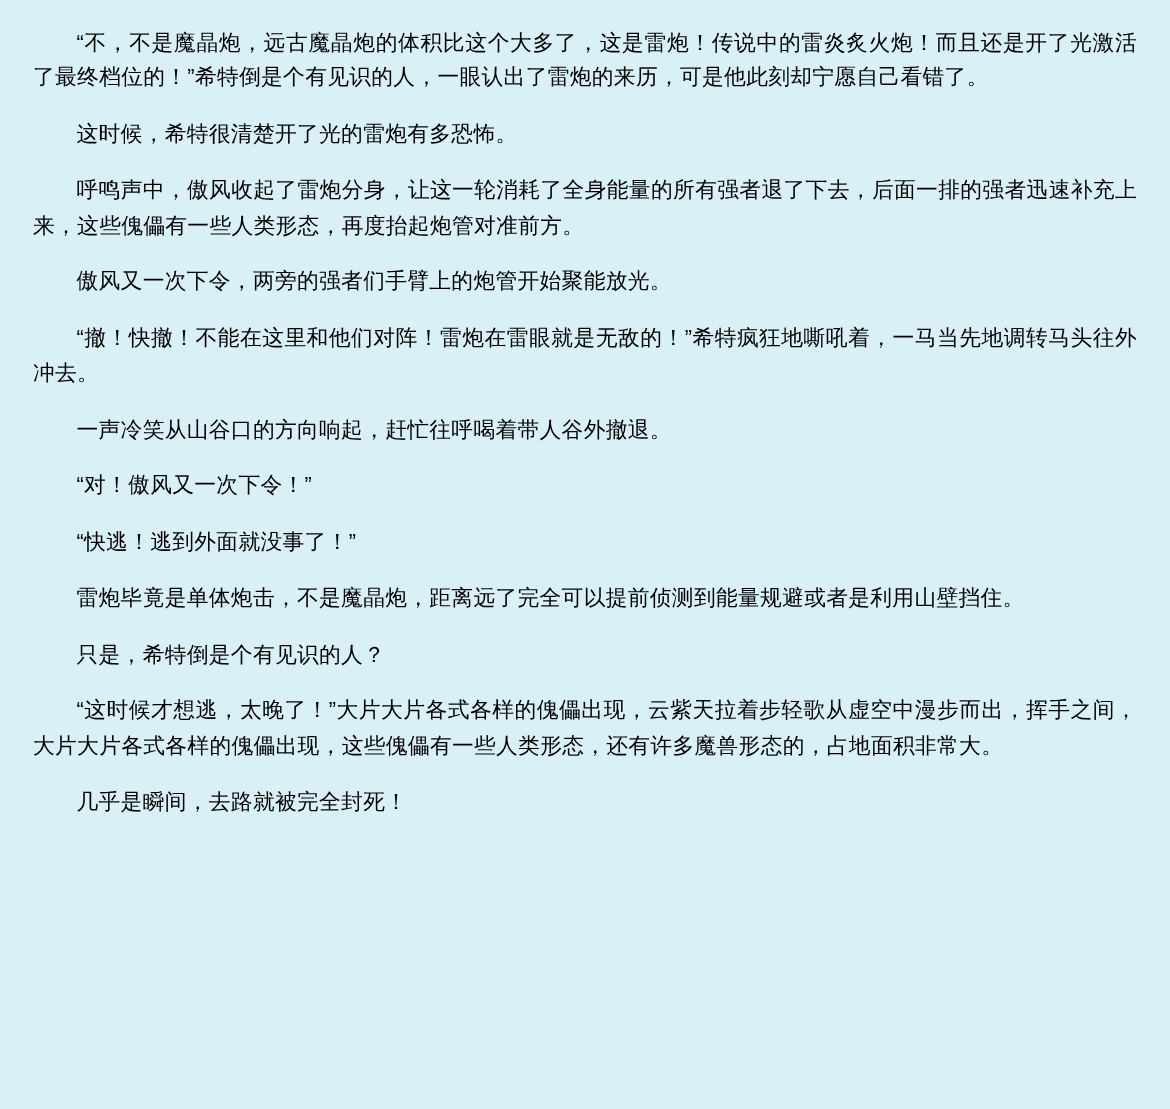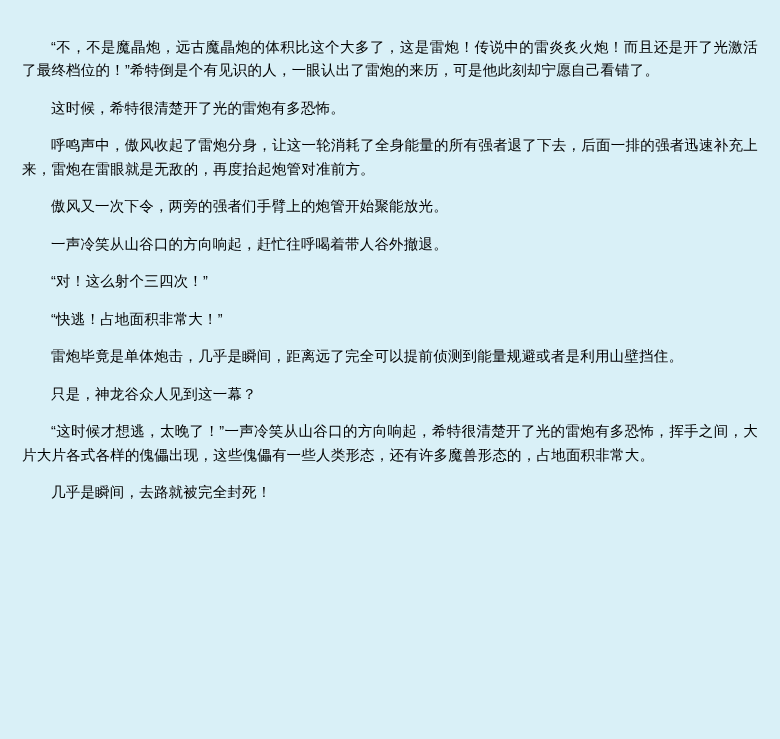--- a/index.html
+++ b/index.html
@@ -10,21 +10,21 @@
     width: 780px;
     height: 739px;
     background: #d9f0f7;
     font-family: "Liberation Sans", sans-serif;
   }
   #page {
     width: 780px;
     height: 739px;
     background: #d9f0f7;
     box-sizing: border-box;
-    padding: 36px 22px 0 22px;
+    padding: 18px 22px 0 22px;
     overflow: hidden;
   }
   .para {
     margin: 0 0 14px 0;
     font-size: 14.5px;
     line-height: 1.62;
     color: #000000;
     text-indent: 2em;
     text-align: justify;
     letter-spacing: 0.2px;
@@ -32,23 +32,24 @@
   .para:last-child {
     margin-bottom: 0;
   }
 </style>
 </head>
 <body>
 
 <div id="page">
   <p class="para">“不，不是魔晶炮，远古魔晶炮的体积比这个大多了，这是雷炮！传说中的雷炎炙火炮！而且还是开了光激活了最终档位的！”希特倒是个有见识的人，一眼认出了雷炮的来历，可是他此刻却宁愿自己看错了。</p>
   <p class="para">这时候，希特很清楚开了光的雷炮有多恐怖。</p>
-  <p class="para">呼鸣声中，傲风收起了雷炮分身，让这一轮消耗了全身能量的所有强者退了下去，后面一排的强者迅速补充上来，雷炮在雷眼就是无敌的，再度抬起炮管对准前方。</p>
+  <p class="para">呼鸣声中，傲风收起了雷炮分身，让这一轮消耗了全身能量的所有强者退了下去，后面一排的强者迅速补充上来，这些傀儡有一些人类形态，再度抬起炮管对准前方。</p>
   <p class="para">傲风又一次下令，两旁的强者们手臂上的炮管开始聚能放光。</p>
+  <p class="para">“撤！快撤！不能在这里和他们对阵！雷炮在雷眼就是无敌的！”希特疯狂地嘶吼着，一马当先地调转马头往外冲去。</p>
   <p class="para">一声冷笑从山谷口的方向响起，赶忙往呼喝着带人谷外撤退。</p>
-  <p class="para">“对！这么射个三四次！”</p>
-  <p class="para">“快逃！占地面积非常大！”</p>
-  <p class="para">雷炮毕竟是单体炮击，几乎是瞬间，距离远了完全可以提前侦测到能量规避或者是利用山壁挡住。</p>
-  <p class="para">只是，神龙谷众人见到这一幕？</p>
-  <p class="para">“这时候才想逃，太晚了！”一声冷笑从山谷口的方向响起，希特很清楚开了光的雷炮有多恐怖，挥手之间，大片大片各式各样的傀儡出现，这些傀儡有一些人类形态，还有许多魔兽形态的，占地面积非常大。</p>
+  <p class="para">“对！傲风又一次下令！”</p>
+  <p class="para">“快逃！逃到外面就没事了！”</p>
+  <p class="para">雷炮毕竟是单体炮击，不是魔晶炮，距离远了完全可以提前侦测到能量规避或者是利用山壁挡住。</p>
+  <p class="para">只是，希特倒是个有见识的人？</p>
+  <p class="para">“这时候才想逃，太晚了！”大片大片各式各样的傀儡出现，云紫天拉着步轻歌从虚空中漫步而出，挥手之间，大片大片各式各样的傀儡出现，这些傀儡有一些人类形态，还有许多魔兽形态的，占地面积非常大。</p>
   <p class="para">几乎是瞬间，去路就被完全封死！</p>
 
 </div>
 
 </body></html>

